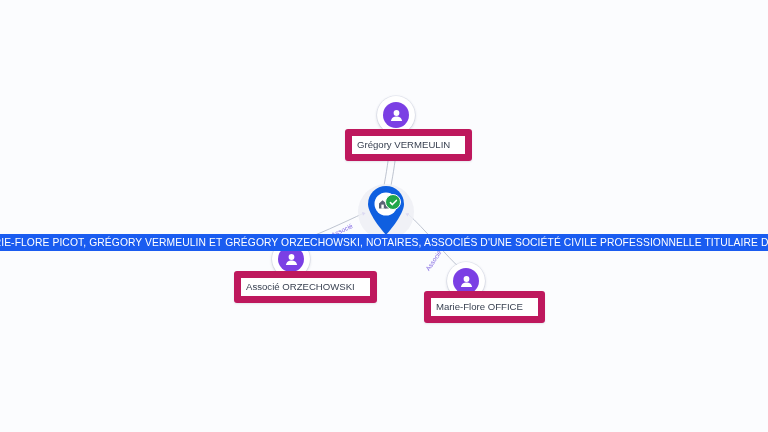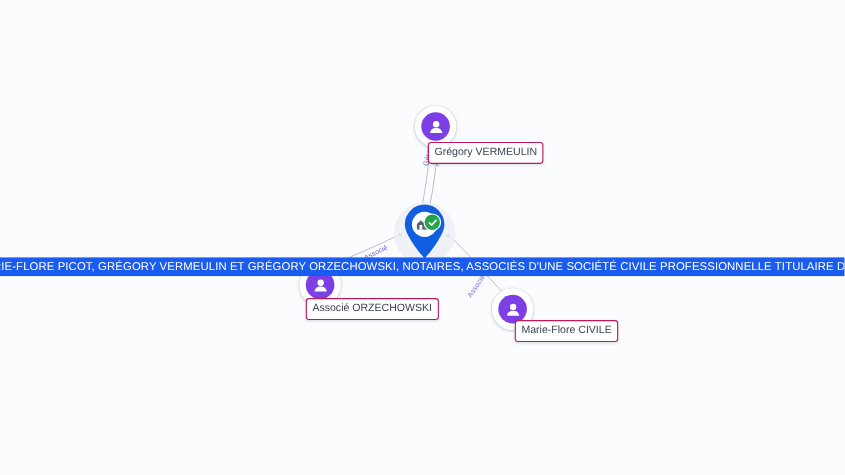--- a/index.html
+++ b/index.html
@@ -75,30 +75,29 @@
     background: #7b3fe4;
     display: flex;
     align-items: center;
     justify-content: center;
   }
   .avatar-disc svg { display: block; }
 
   .node-label {
     position: absolute;
     background: #ffffff;
-    border: 1px solid #be185d;
+    border: 7px solid #be185d;
     border-radius: 3px;
     color: #3a4252;
     font-size: 9.6px;
     line-height: 13px;
-    padding: 2px 5px 3px 5px;
+    padding: 2px 15px 3px 5px;
     white-space: nowrap;
     box-shadow: 0 1px 2px rgba(40,50,90,0.10);
     z-index: 30;
-    margin-left: 44px;
   }
 
   
   .pin-halo {
     position: absolute;
     width: 56px;
     height: 56px;
     border-radius: 50%;
     background: #edeff4;
     opacity: 0.85;
@@ -222,20 +221,20 @@
 
   <div class="node">
     <div class="avatar-wrap" style="left:447px; top:262px;">
       <div class="avatar-disc">
         <svg width="15" height="15" viewBox="0 0 15 15" xmlns="http://www.w3.org/2000/svg">
           <circle cx="7.5" cy="5.0" r="2.9" fill="#ffffff"></circle>
           <path d="M1.9 13.0 C2.4 9.5, 5.0 8.4, 7.5 8.4 C10.0 8.4, 12.6 9.5, 13.1 13.0 Z" fill="#ffffff"></path>
         </svg>
       </div>
     </div>
-    <div class="node-label" style="left:424px; top:291px;">Marie-Flore CIVILE</div>
+    <div class="node-label" style="left:424px; top:291px;">Marie-Flore OFFICE</div>
   </div>
 
   <div class="banner">
     <span class="banner-inner">MARIE-FLORE PICOT, GRÉGORY VERMEULIN ET GRÉGORY ORZECHOWSKI, NOTAIRES, ASSOCIÉS D'UNE SOCIÉTÉ CIVILE PROFESSIONNELLE TITULAIRE D'UN OFFICE NOTARIAL</span>
   </div>
 
 </div>
 
 </body></html>

